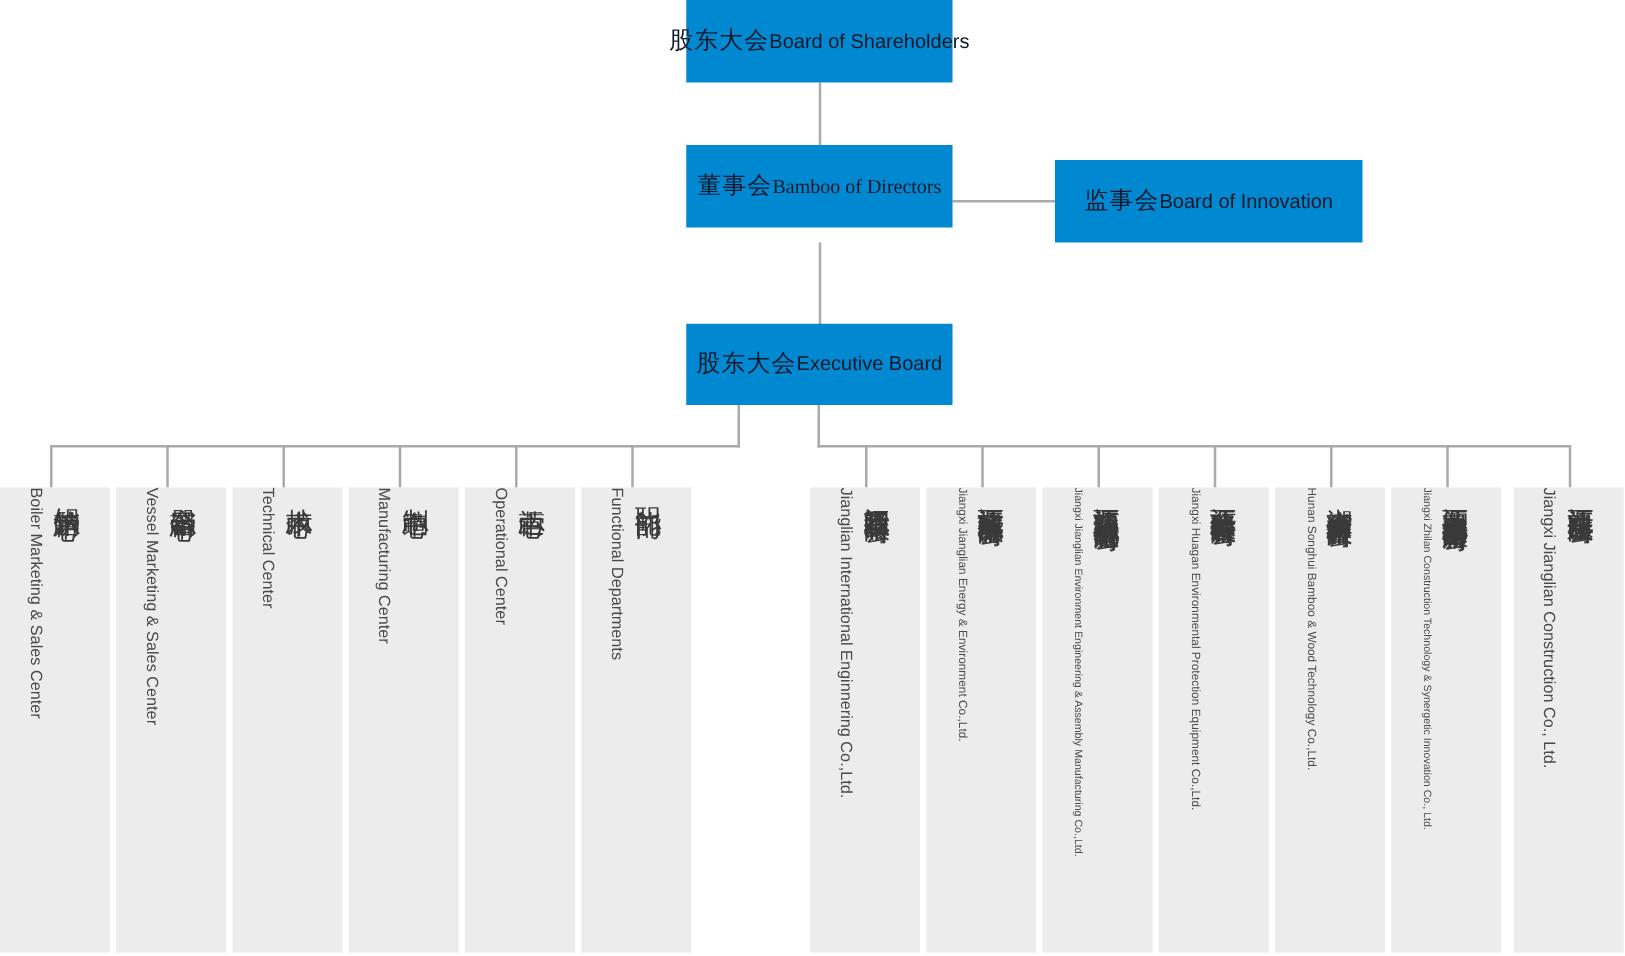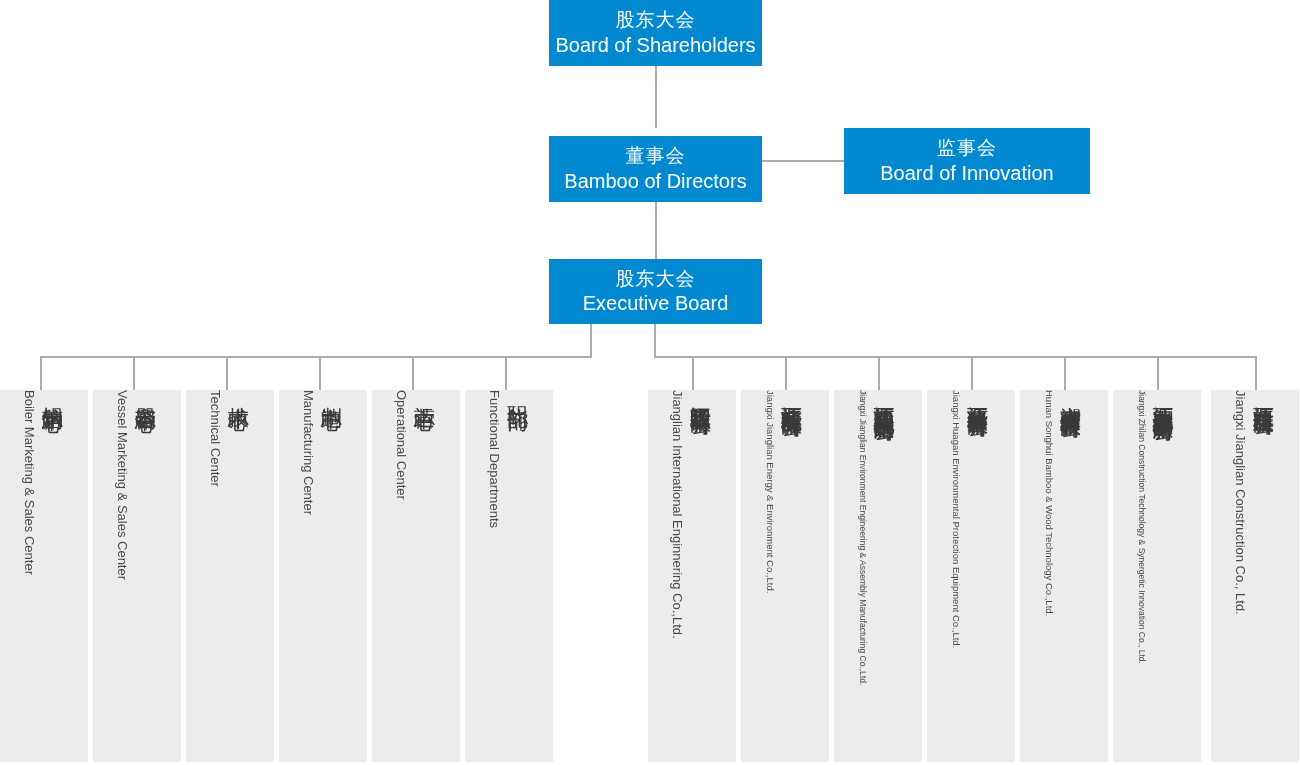--- a/index.html
+++ b/index.html
@@ -29,36 +29,35 @@
     position: absolute;
     background: #aaaaaa;
   }
   .line.v { width: 2px; }
   .line.h { height: 2px; }
 
   
   .node-blue {
     position: absolute;
     background: #0089d0;
-    color: #ffffff;
+    color: #0f172a;
     display: flex;
-    flex-direction: column;
     align-items: center;
     justify-content: center;
     text-align: center;
     box-sizing: border-box;
     line-height: 1.25;
   }
   .node-blue .zh {
     font-size: 19px;
     letter-spacing: 1px;
     white-space: nowrap;
   }
   .node-blue .en {
-    font-size: 20px;
+    font-size: 16px;
     white-space: nowrap;
     margin-top: 1px;
   }
 
   
   .node-gray {
     position: absolute;
     background: #ececec;
     box-sizing: border-box;
     overflow: hidden;
@@ -126,21 +125,21 @@
   <div class="line v" style="left:971px; top:356px; height:34px;"></div>
   <div class="line v" style="left:1064px; top:356px; height:34px;"></div>
   <div class="line v" style="left:1157px; top:356px; height:34px;"></div>
   <div class="line v" style="left:1255px; top:356px; height:34px;"></div>
 
   <div class="node-blue" style="left:549px; top:0px; width:213px; height:66px;">
     <span class="zh">股东大会</span>
     <span class="en">Board of Shareholders</span>
   </div>
 
-  <div class="node-blue" style="left:549px; top:136px; width:213px; height:66px;">
+  <div class="node-blue" style="left:549px; top:116px; width:213px; height:66px;font-family:Liberation Serif, serif;">
     <span class="zh">董事会</span>
     <span class="en">Bamboo of Directors</span>
   </div>
 
   <div class="node-blue" style="left:844px; top:128px; width:246px; height:66px;">
     <span class="zh">监事会</span>
     <span class="en">Board of Innovation</span>
   </div>
 
   <div class="node-blue" style="left:549px; top:259px; width:213px; height:65px;">

